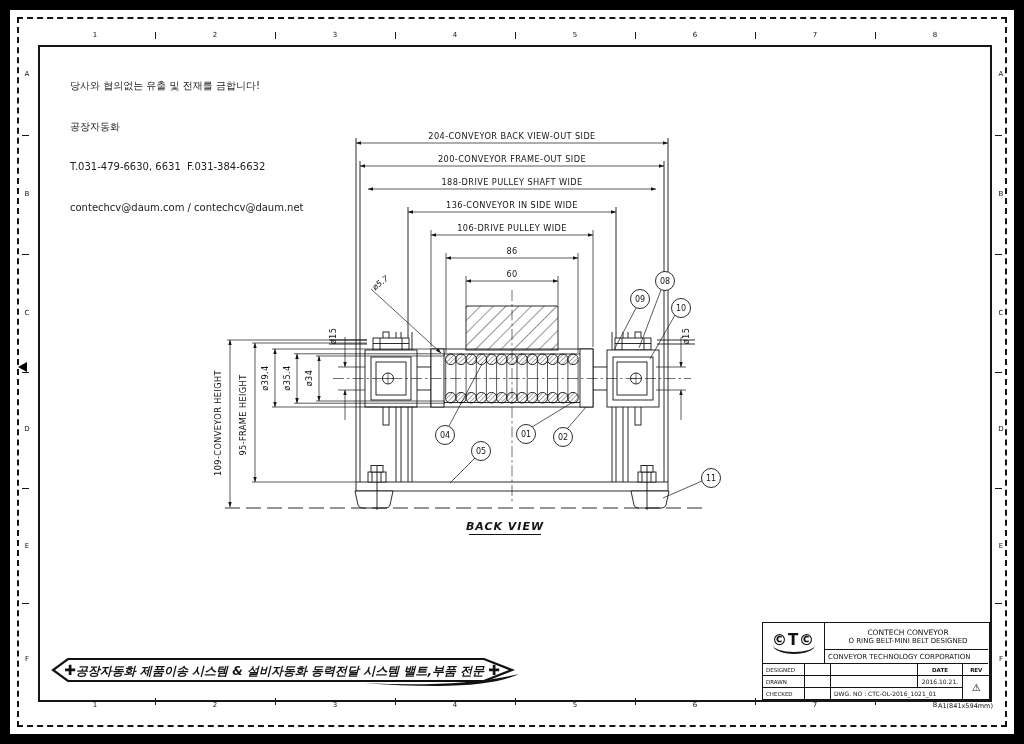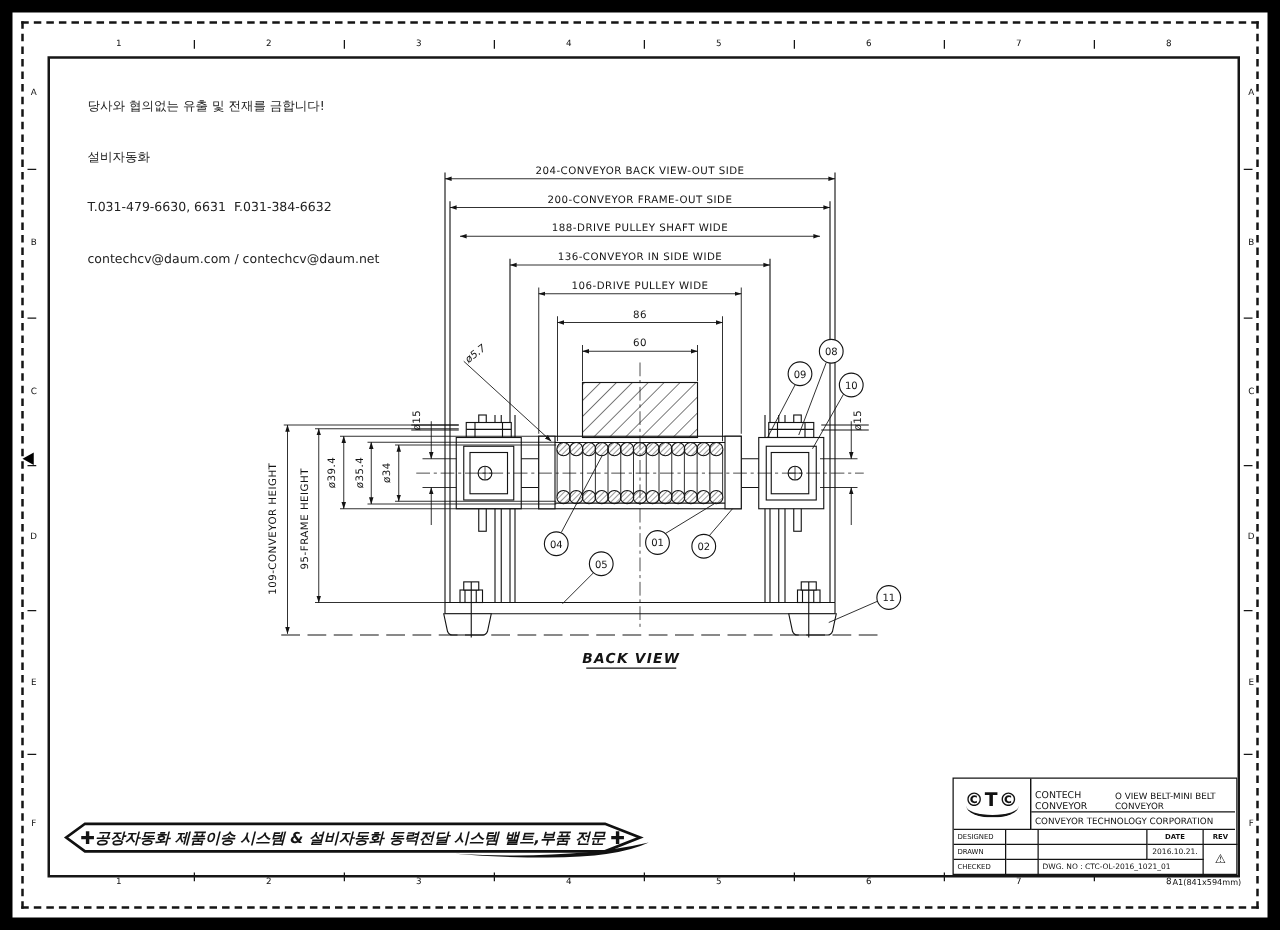--- a/index.html
+++ b/index.html
@@ -89,21 +89,21 @@
   <div class="abs tick" style="left:12px;top:593px;width:7px;height:1px"></div>
   <div class="abs tick" style="left:985px;top:125px;width:7px;height:1px"></div>
   <div class="abs tick" style="left:985px;top:244px;width:7px;height:1px"></div>
   <div class="abs tick" style="left:985px;top:362px;width:7px;height:1px"></div>
   <div class="abs tick" style="left:985px;top:478px;width:7px;height:1px"></div>
   <div class="abs tick" style="left:985px;top:593px;width:7px;height:1px"></div>
   <div class="abs carrow" style="left:8px;top:352px"></div>
 
   <div class="abs notice">
     <div>당사와 협의없는 유출 및 전재를 금합니다!</div>
-    <div>설비자동화</div>
+    <div>공장자동화</div>
     <div>T.031-479-6630, 6631  F.031-384-6632</div>
     <div>contechcv@daum.com / contechcv@daum.net</div>
   </div>
 
   <svg class="abs" style="left:195px;top:100px" width="525" height="435" viewBox="0 0 525 435">
     <defs>
       <marker id="arw" viewBox="0 0 10 10" refX="9.5" refY="5" markerWidth="8" markerHeight="8" orient="auto-start-reverse">
         <path d="M0,1.8 L10,5 L0,8.2 z" fill="#141414"></path>
       </marker>
       <pattern id="h1" width="9" height="9" patternUnits="userSpaceOnUse" patternTransform="rotate(45)">
@@ -290,23 +290,23 @@
     <text x="24" y="19" text-anchor="middle" font-size="14" font-weight="bold" fill="#111">✚</text>
     <text x="448" y="19" text-anchor="middle" font-size="14" font-weight="bold" fill="#111">✚</text>
     <text x="234" y="18.5" text-anchor="middle" font-size="12" font-style="italic" font-weight="bold" fill="#111">공장자동화  제품이송  시스템  &amp;  설비자동화  동력전달  시스템  밸트,부품  전문</text>
   </svg>
 
   <div class="abs tb">
     <div class="logo">
       <div class="logo-t">©T©</div>
       <div class="logo-swoosh"></div>
     </div>
-    <div class="cell bb" style="left:62px;top:0;width:163px;height:27px;flex-direction:row;align-items:flex-end;justify-content:center;">
+    <div class="cell bb" style="left:62px;top:0;width:163px;height:27px;flex-direction:column;align-items:center;justify-content:center;">
       <div style="font-size:7.5px">CONTECH CONVEYOR</div>
-      <div style="font-size:7px">O VIEW BELT-MINI BELT CONVEYOR</div>
+      <div style="font-size:7px">O RING BELT-MINI BELT DESIGNED</div>
     </div>
     <div class="cell" style="left:62px;top:27px;width:163px;height:14px;font-size:7px;border-bottom:1px solid #141414;">CONVEYOR TECHNOLOGY CORPORATION</div>
     <div class="cell bb" style="left:0;top:0;width:62px;height:41px;border-right:1px solid #141414;"></div>
 
     <div class="cell br bb" style="left:0;top:41px;width:42px;height:12px;">DESIGNED</div>
     <div class="cell br bb" style="left:42px;top:41px;width:26px;height:12px;"></div>
     <div class="cell br bb" style="left:68px;top:41px;width:87px;height:12px;"></div>
     <div class="cell br bb ctr" style="left:155px;top:41px;width:45px;height:12px;font-weight:bold;">DATE</div>
     <div class="cell bb ctr" style="left:200px;top:41px;width:26.5px;height:12px;font-weight:bold;">REV</div>
 

